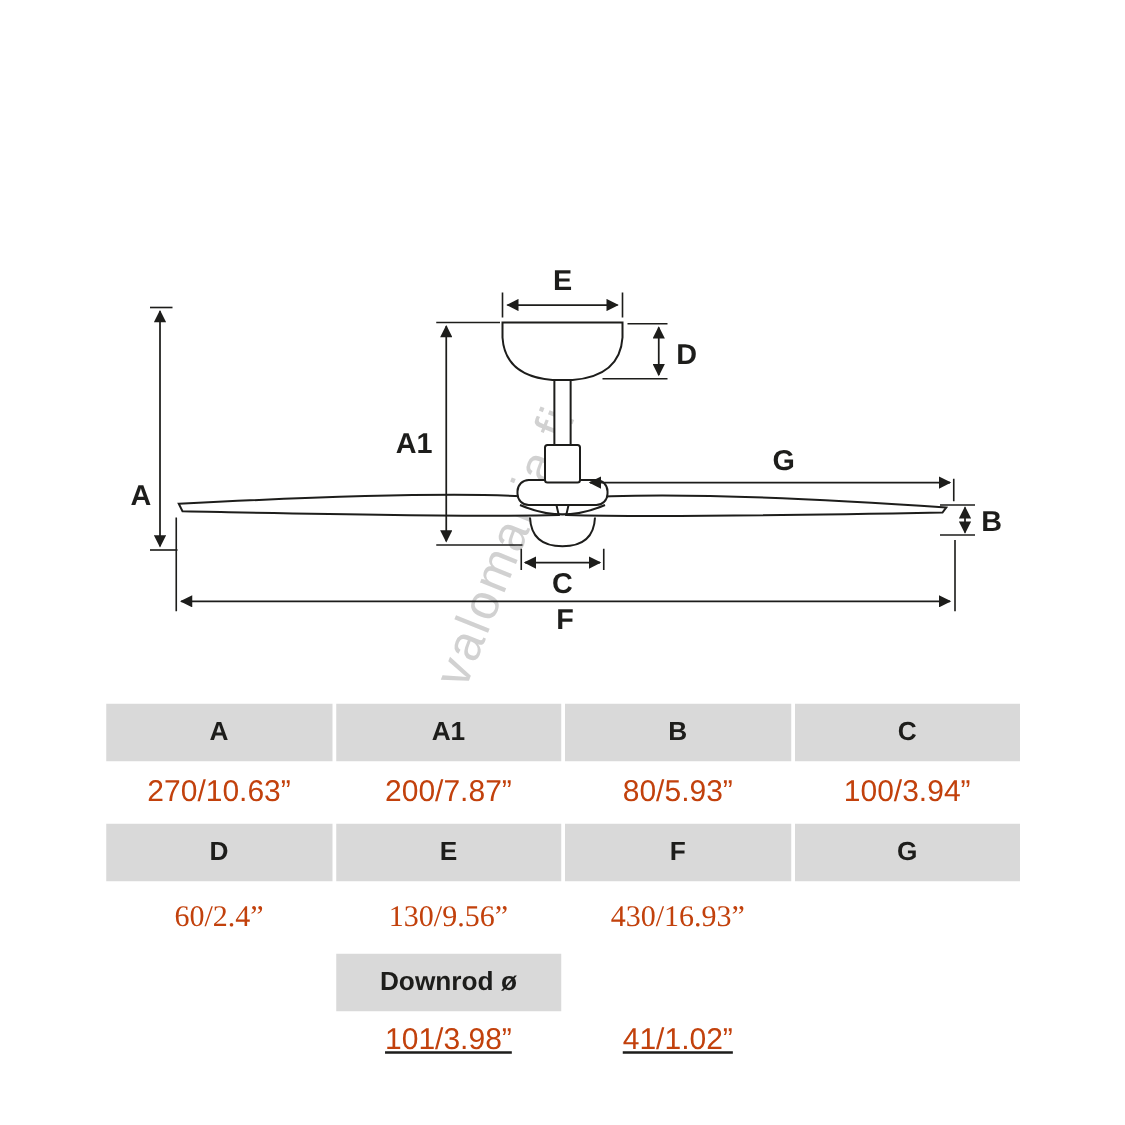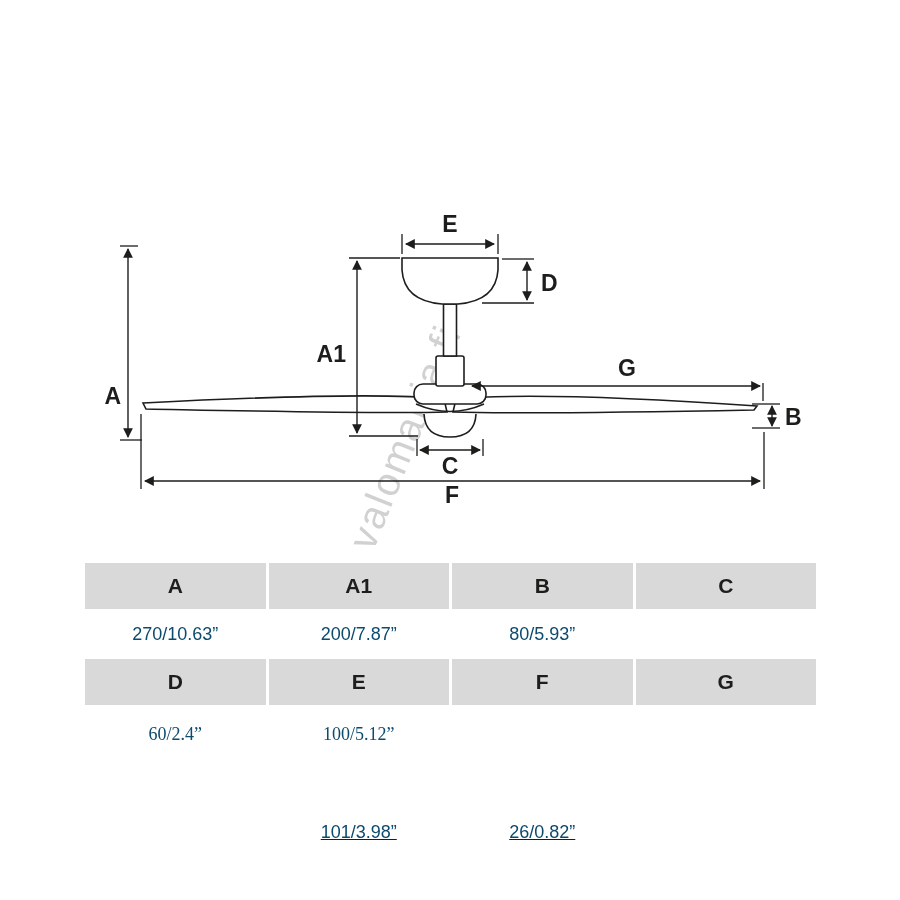--- a/index.html
+++ b/index.html
@@ -23,21 +23,21 @@
   .endA{text-anchor:end}
   
   .dim-table{position:absolute;left:85px;top:563px;width:731px;z-index:2;}
   .trow{display:grid;grid-template-columns:repeat(4,1fr);column-gap:3px;}
   .th{
     background:#d9d9d9;display:flex;align-items:center;justify-content:center;
     font-weight:bold;font-size:21px;color:#1d1d1b;
   }
   .tv{
     display:flex;align-items:center;justify-content:center;
-    font-size:18px;color:#0c4a6e;
+    font-size:24px;color:#c2410c;
   }
   .sp{background:transparent;}
   .hrow{height:46px;}
   .vrow1{height:50px;}
   .vrow2{height:58px;font-family:Liberation Serif, serif;}
   .vrow3{height:46px;text-decoration:underline;}
 </style>
 </head>
 <body>
 
@@ -124,39 +124,42 @@
     <div class="trow hrow">
       <div class="th">A</div>
       <div class="th">A1</div>
       <div class="th">B</div>
       <div class="th">C</div>
     </div>
     <div class="trow vrow1">
       <div class="tv">270/10.63”</div>
       <div class="tv">200/7.87”</div>
       <div class="tv">80/5.93”</div>
+      <div class="tv">100/3.94”</div>
     </div>
 
     <div class="trow hrow">
       <div class="th">D</div>
       <div class="th">E</div>
       <div class="th">F</div>
       <div class="th">G</div>
     </div>
     <div class="trow vrow2">
       <div class="tv">60/2.4”</div>
-      <div class="tv">100/5.12”</div>
+      <div class="tv">130/9.56”</div>
+      <div class="tv">430/16.93”</div>
     </div>
 
     <div class="trow hrow">
       <div class="sp"></div>
+      <div class="th">Downrod ø</div>
       <div class="sp"></div>
     </div>
     <div class="trow vrow3">
       <div class="sp"></div>
       <div class="tv">101/3.98”</div>
-      <div class="tv">26/0.82”</div>
+      <div class="tv">41/1.02”</div>
       <div class="sp"></div>
     </div>
 
   </div>
 
 </div>
 
 </body></html>

